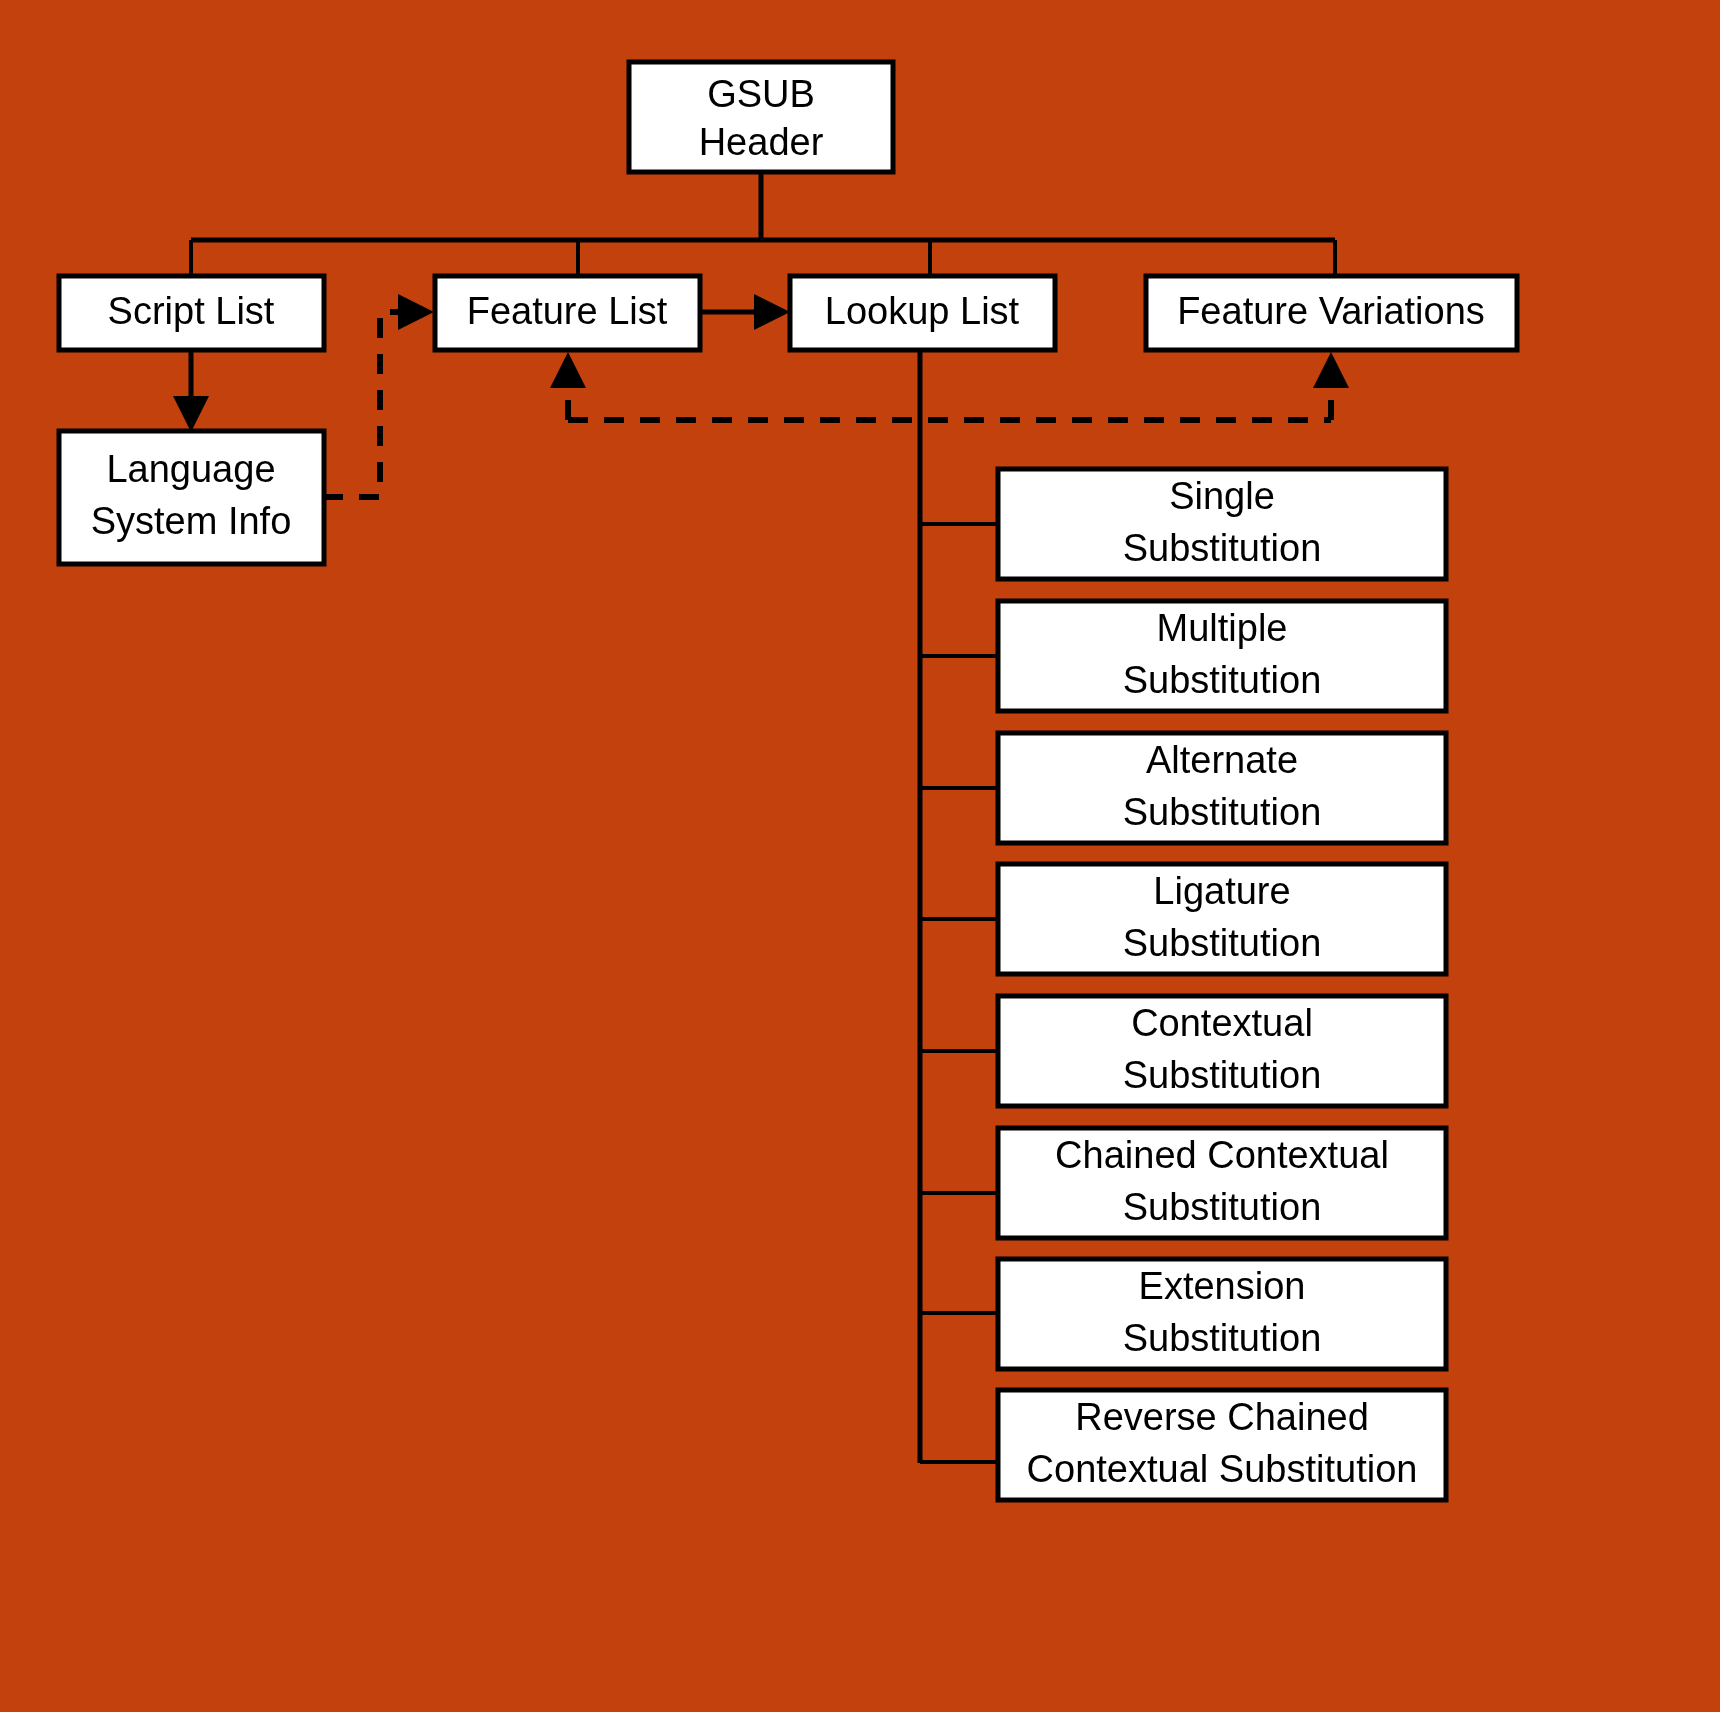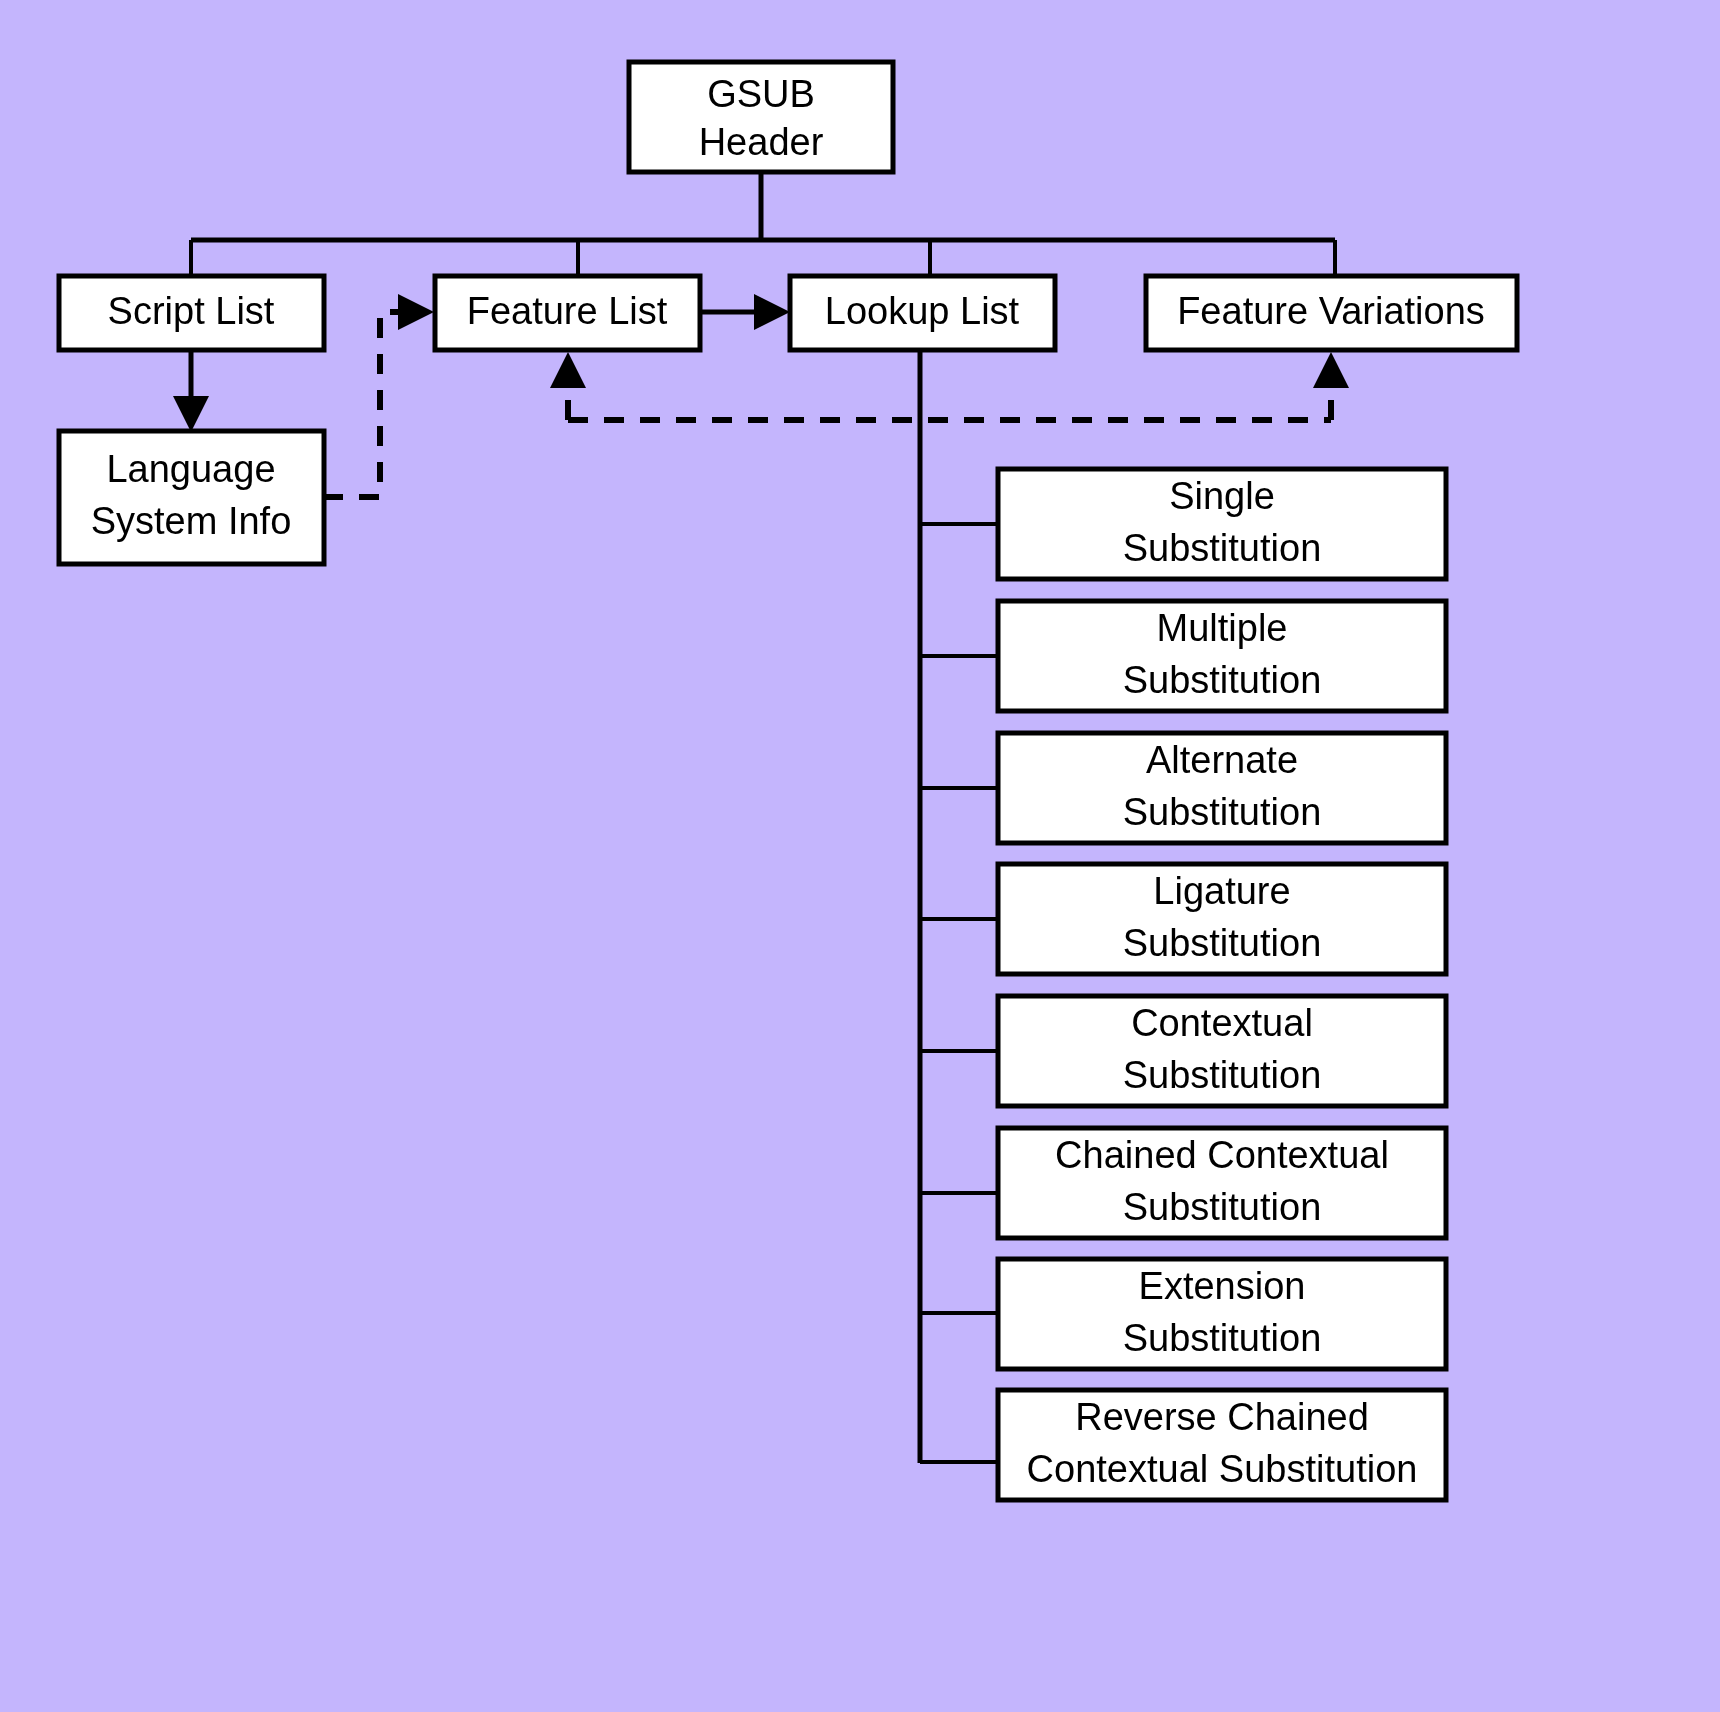--- a/index.html
+++ b/index.html
@@ -10,21 +10,21 @@
   body {
     width: 1720px;
     height: 1712px;
     font-family: "Liberation Sans", sans-serif;
     overflow: hidden;
   }
   #diagram-root {
     position: relative;
     width: 1720px;
     height: 1712px;
-    background: #c4b5fd;
+    background: #c2410c;
   }
   svg.diagram-canvas {
     position: absolute;
     left: 0;
     top: 0;
     width: 1720px;
     height: 1712px;
     display: block;
   }
   .node-box {

